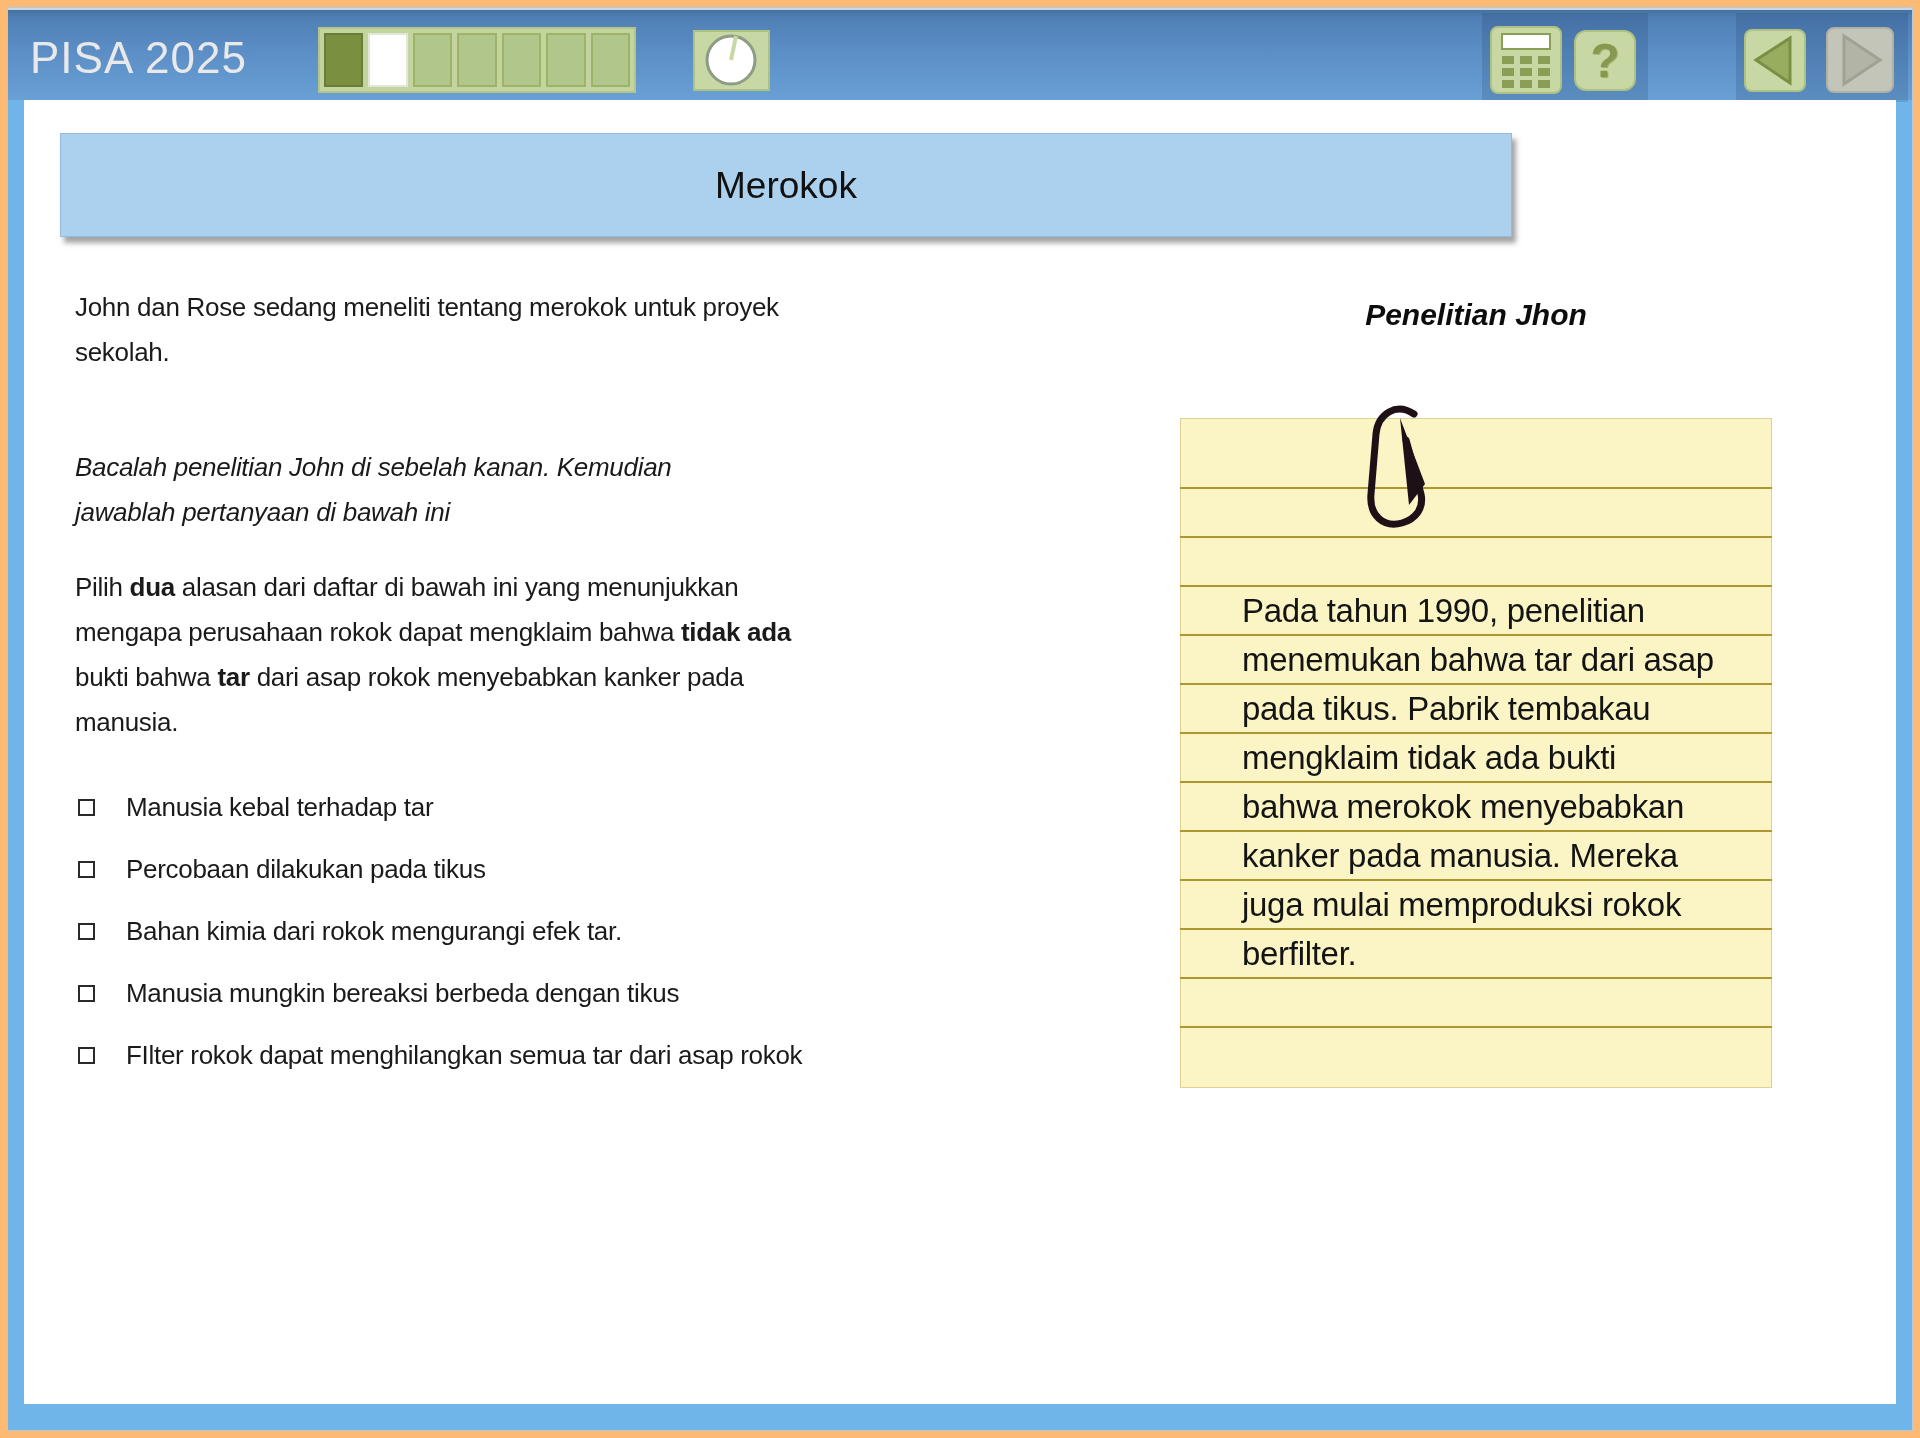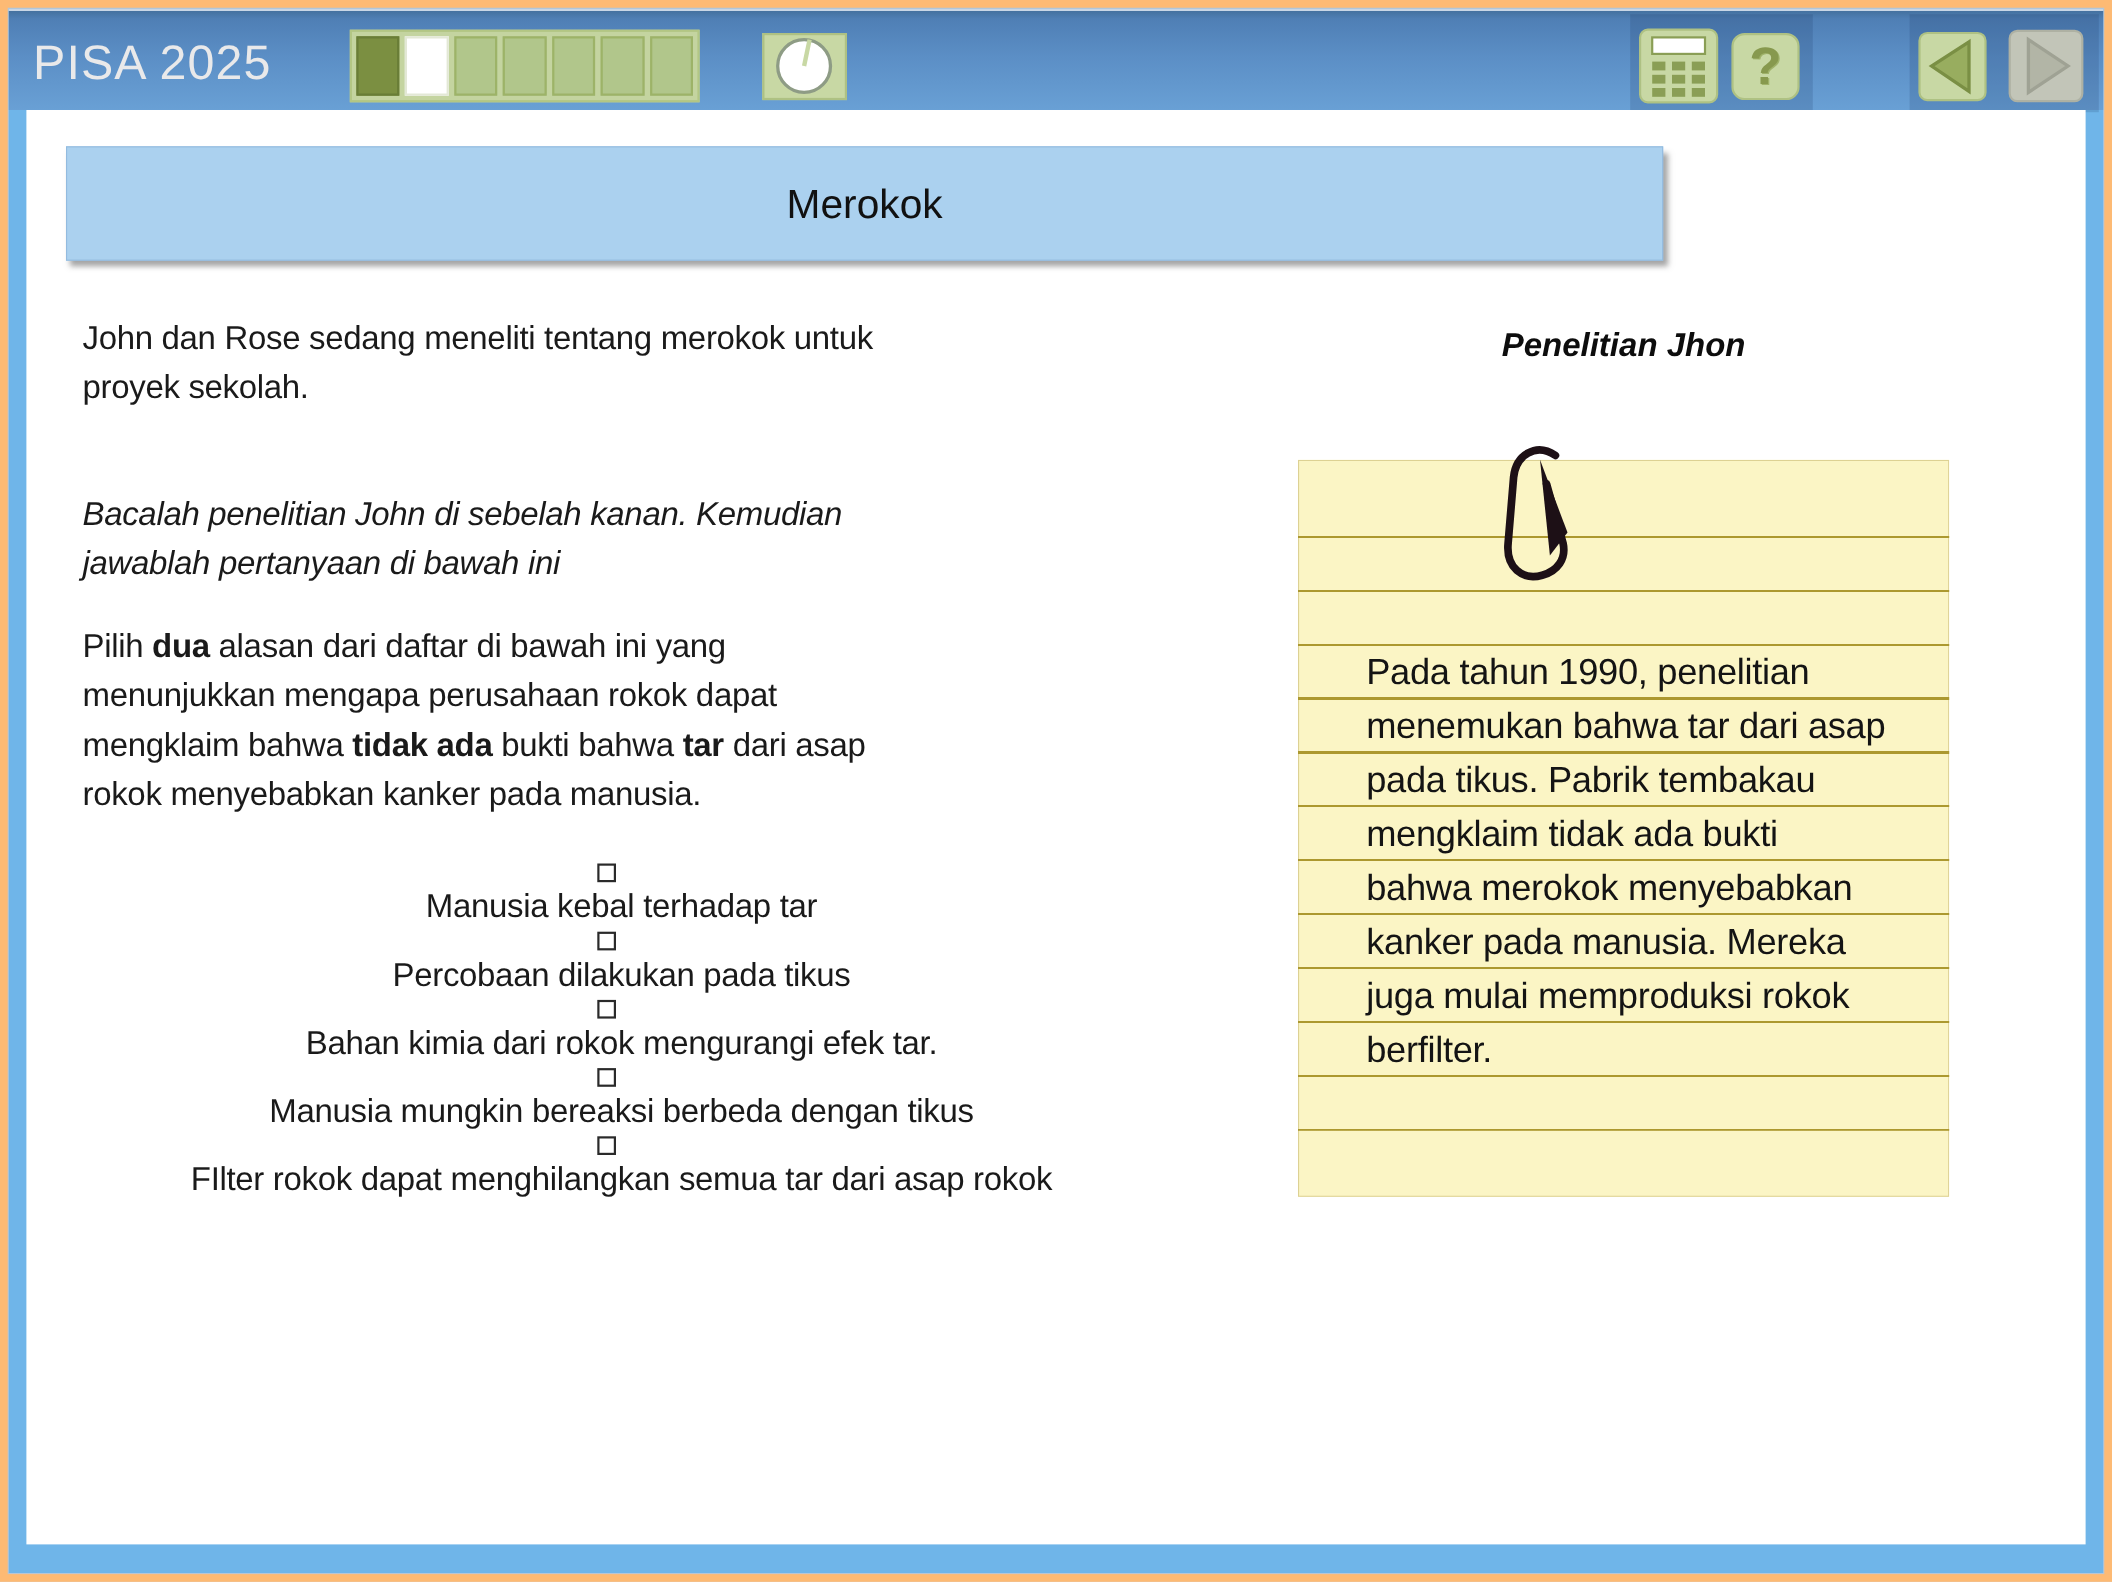--- a/index.html
+++ b/index.html
@@ -33,26 +33,26 @@
     background:#c2c5b8; border:2px solid #aeb1a3; }
   .tool-btn svg { display:block; }
 
   
   .content { position:absolute; left:16px; right:16px; top:92px; bottom:26px; background:#ffffff; }
   .unit-header { position:absolute; left:36px; top:33px; width:1452px; height:104px;
     background:#abd1ef; border:1px solid #93bbdf; box-shadow:4px 6px 5px rgba(90,90,90,0.55);
     text-align:center; line-height:104px; font-size:37px; font-weight:normal; color:#111; }
 
   .col-left { position:absolute; left:51px; top:185px; width:980px; color:#1a1a1a;
-    font-size:30px; line-height:45px; letter-spacing:-0.3px; }
+    font-size:26px; line-height:45px; letter-spacing:-0.3px; }
   .col-left .intro { max-width:740px; }
   .col-left .instruction { margin-top:70px; max-width:700px; font-style:italic; }
   .col-left .prompt { margin-top:30px; max-width:760px; }
   .options { margin-top:40px; list-style:none; }
-  .option-row { display:flex; align-items:center; height:45px; margin-bottom:17px;flex-direction:column; }
+  .option-row { display:flex; align-items:center; height:45px; margin-bottom:17px; }
   .checkbox { width:17px; height:17px; border:2px solid #2a2a2a; background:#fff;
     margin:0 31px 0 3px; flex:0 0 auto; }
 
   .note-heading { position:absolute; left:1156px; top:198px; width:592px; text-align:center;
     font-size:30px; font-weight:bold; font-style:italic; color:#0d0d0d; }
   .note-paper { position:absolute; left:1156px; top:318px; width:592px; height:670px;
     background:#fbf5c5; box-shadow:0 0 0 1px #ddd193 inset; }
   .ruled { position:absolute; left:0; right:0; top:69px; height:541px;
     background:repeating-linear-gradient(180deg,#ac982f 0,#ac982f 2px,transparent 2px,transparent 49px); }
   .note-text { position:absolute; left:34px; top:168px; right:6px;margin-left:28px; }

